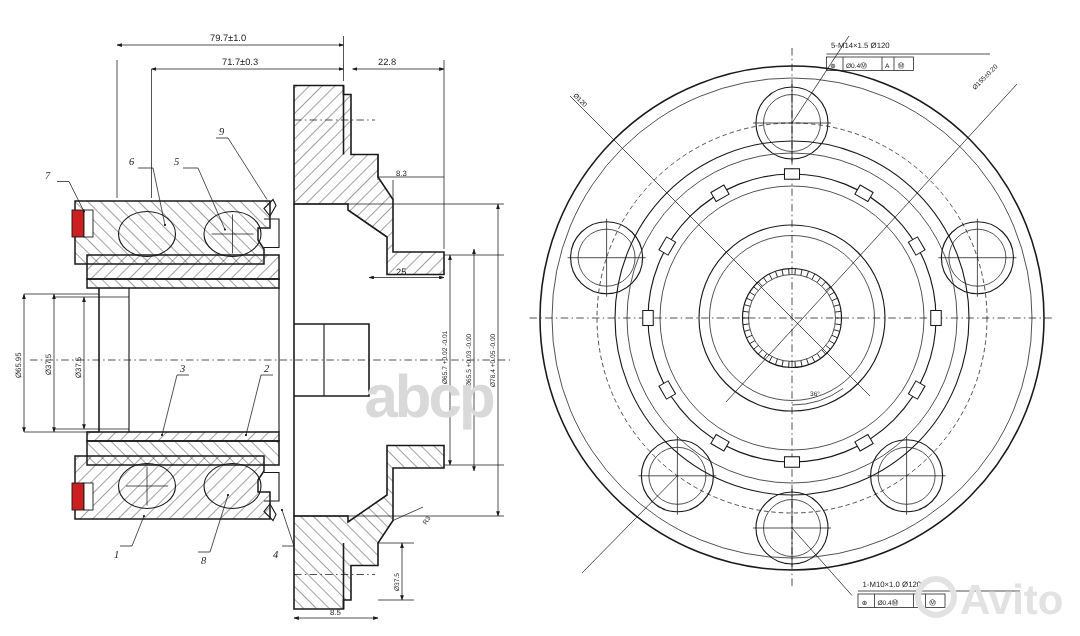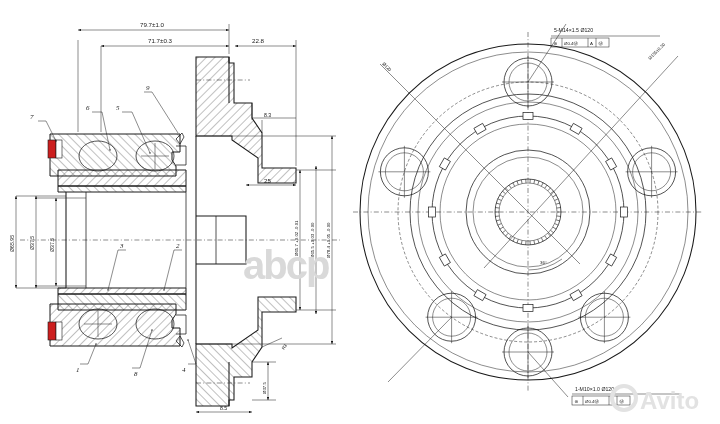--- a/index.html
+++ b/index.html
@@ -15,21 +15,21 @@
   .thin{stroke-width:.5;}
   .thick{stroke-width:1.05;}
   .med{stroke-width:.75;}
   .dash{stroke-dasharray:5 2.2 1 2.2;}
   .dash2{stroke-dasharray:3 2;}
   .hatch-a{fill:url(#hA);}
   .hatch-b{fill:url(#hB);}
   .wm{position:absolute;pointer-events:none;}
   #wm-abcp{left:243px;top:243px;font-size:40px;font-weight:bold;
            color:#d9d9d9;font-family:"Liberation Sans",sans-serif;letter-spacing:-2px;}
-  #wm-avito{left:610px;top:384px;font-size:24px;font-weight:bold;color:#e2e2e2;
+  #wm-avito{left:610px;top:384px;font-size:28px;font-weight:bold;color:#e2e2e2;
             font-family:"Liberation Sans",sans-serif;}
   #wm-avito .ring{display:inline-block;width:20px;height:20px;border:4px solid #e2e2e2;
             border-radius:50%;vertical-align:-3px;margin-right:2px;}
 </style>
 </head>
 <body>
 
 <div id="sheet">
 
 <svg width="720" height="424" viewBox="0 0 720 424">

